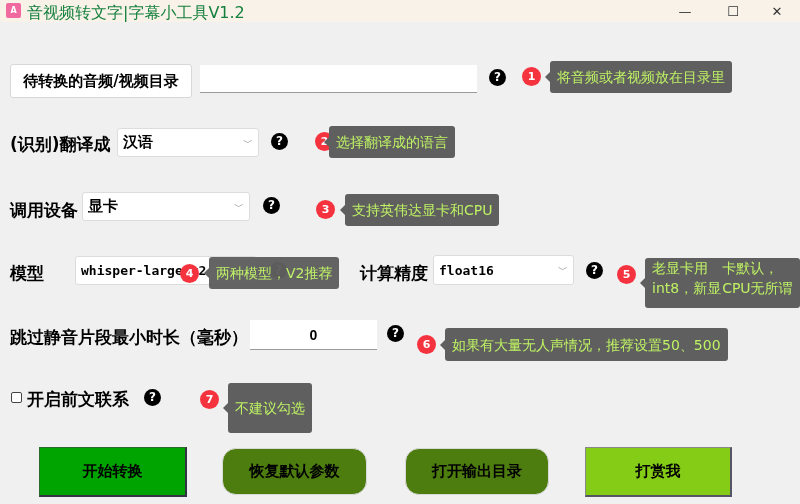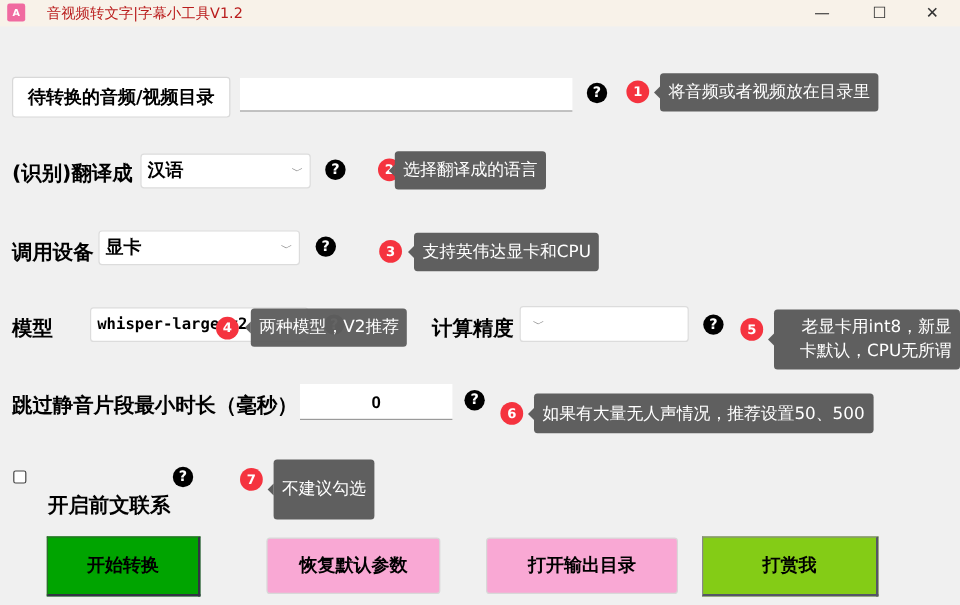--- a/index.html
+++ b/index.html
@@ -1,45 +1,45 @@
 <!DOCTYPE html>
 <html><head>
 <meta charset="utf-8">
 <style>
   * { box-sizing: border-box; margin: 0; padding: 0; }
   html, body { width: 800px; height: 504px; overflow: hidden; }
   body { background: #f0f0f0; font-family: "DejaVu Sans", sans-serif; position: relative; color: #000; }
 
   .titlebar { position: absolute; left: 0; top: 0; width: 800px; height: 22px; background: #f8f2e9; display: flex; align-items: center; }
   .app-icon { position: absolute; left: 6px; top: 3px; width: 15px; height: 15px; background: #f06aa0; border-radius: 2px; color: #fff; font-size: 8px; font-weight: bold; line-height: 15px; text-align: center; }
-  .title-text { position: absolute; left: 39px; top: 3px; font-size: 12px; color: #b91c1c; }
+  .title-text { position: absolute; left: 27px; top: 3px; font-size: 16px; color: #15803d; }
   .win-btn { position: absolute; top: 0; width: 46px; height: 22px; display: flex; align-items: center; justify-content: center; color: #333; font-size: 13px; }
   .win-min { left: 662px; }
   .win-max { left: 710px; }
   .win-close { left: 754px; }
 
   .lbl { position: absolute; font-size: 17px; font-weight: bold; white-space: nowrap; }
   .btn-plain { position: absolute; background: #fff; border: 1px solid #d8d8d8; border-radius: 3px; font-size: 15px; font-weight: bold; display: flex; align-items: center; justify-content: center; }
   .entry { position: absolute; background: #fff; border: none; border-bottom: 1px solid #9a9a9a; font-size: 14px; }
   .select { position: absolute; background: #fff; border: 1px solid #dcdcdc; border-radius: 3px; display: flex; align-items: center; padding-left: 5px; font-size: 15px; font-weight: bold; }
   .select .val { flex: 1; white-space: nowrap; overflow: hidden; }
   .select .mono { font-family: "DejaVu Sans Mono", monospace; font-size: 13px; }
   .select .chev { width: 20px; text-align: center; color: #888; font-size: 10px; font-weight: normal; }
 
   .help { position: absolute; width: 17px; height: 17px; border-radius: 50%; background: #000; color: #fff; font-size: 12px; font-weight: bold; text-align: center; line-height: 17px; }
   .badge { position: absolute; width: 19px; height: 19px; border-radius: 50%; background: #f5333f; color: #fff; font-size: 11px; font-weight: bold; text-align: center; line-height: 19px; }
-  .tip { position: absolute; background: #5f5f5f; color: #ffffff; font-size: 14px; border-radius: 3px; padding: 0 7px; display: flex; align-items: center; line-height: 22px; }
+  .tip { position: absolute; background: #5f5f5f; color: #bef264; font-size: 14px; border-radius: 3px; padding: 0 7px; display: flex; align-items: center; line-height: 22px; }
   .tip::before { content: ""; position: absolute; left: -5px; top: 50%; margin-top: -5px; border-right: 5px solid #5f5f5f; border-top: 5px solid transparent; border-bottom: 5px solid transparent; }
 
   .checkbox { position: absolute; width: 11px; height: 11px; border: 1px solid #444; background: #fff; border-radius: 2px; }
 
   .act-btn { position: absolute; font-size: 15px; font-weight: bold; display: flex; align-items: center; justify-content: center; }
   .act-start { background: #00a400; border: 1px solid #2e6a2e; border-right: 2px solid #334; border-bottom: 2px solid #334; }
   .act-tip { background: #84cc16; border: 1px solid #888; border-right: 2px solid #556; border-bottom: 2px solid #556; }
-  .act-white { background: #f9a8d4; border: 1px solid #d8d8d8; border-radius: 3px; }
+  .act-white { background: #4d7c0f; border: 1px solid #d8d8d8; border-radius: 14px; }
 </style>
 </head>
 <body>
 
 <div class="titlebar">
   <div class="app-icon">A</div>
   <div class="title-text">音视频转文字|字幕小工具V1.2</div>
   <div class="win-btn win-min">—</div>
   <div class="win-btn win-max">☐</div>
   <div class="win-btn win-close">✕</div>
@@ -72,37 +72,38 @@
 <div class="lbl" style="left:10px;top:262px;">模型</div>
 <div class="select" style="left:75px;top:256px;width:182px;height:29px;">
   <span class="val mono">whisper-large-v2</span>
 </div>
 <div class="help" style="left:270px;top:262px;">?</div>
 <div class="badge" style="left:180px;top:264px;">4</div>
 <div class="tip" style="left:209px;top:257px;height:32px;opacity:0.97;">两种模型，V2推荐</div>
 
 <div class="lbl" style="left:360px;top:262px;">计算精度</div>
 <div class="select" style="left:433px;top:255px;width:141px;height:30px;">
+  <span class="val mono">float16</span>
   <span class="chev">﹀</span>
 </div>
 <div class="help" style="left:586px;top:262px;">?</div>
 <div class="badge" style="left:617px;top:265px;">5</div>
-<div class="tip" style="left:645px;top:258px;width:155px;height:50px;flex-direction:column;align-items:flex-end;justify-content:center;line-height:20px;">
+<div class="tip" style="left:645px;top:258px;width:155px;height:50px;align-items:flex-start;justify-content:center;line-height:20px;">
   <span>老显卡用int8，新显</span>
   <span>卡默认，CPU无所谓</span>
 </div>
 
 <div class="lbl" style="left:10px;top:326px;text-align:center;">跳过静音片段最小时长（毫秒）</div>
 <input class="entry" style="left: 250px; top: 320px; width: 127px; height: 30px; text-align: center; font-weight: bold; font-size: 14px;" value="0">
 <div class="help" style="left:387px;top:325px;">?</div>
 <div class="badge" style="left:417px;top:335px;">6</div>
 <div class="tip" style="left:445px;top:328px;height:33px;">如果有大量无人声情况，推荐设置50、500</div>
 
 <div class="checkbox" style="left:11px;top:392px;"></div>
-<div class="lbl" style="left:40px;top:388px;margin-top:22px;">开启前文联系</div>
+<div class="lbl" style="left:27px;top:388px;">开启前文联系</div>
 <div class="help" style="left:144px;top:389px;">?</div>
 <div class="badge" style="left:200px;top:390px;">7</div>
 <div class="tip" style="left:228px;top:383px;height:50px;">不建议勾选</div>
 
-<div class="act-btn act-start" style="left:39px;top:447px;width:128px;height:50px;">开始转换</div>
+<div class="act-btn act-start" style="left:39px;top:447px;width:148px;height:50px;">开始转换</div>
 <div class="act-btn act-white" style="left:222px;top:448px;width:145px;height:47px;">恢复默认参数</div>
-<div class="act-btn act-white" style="left:405px;top:448px;width:160px;height:47px;">打开输出目录</div>
+<div class="act-btn act-white" style="left:405px;top:448px;width:144px;height:47px;">打开输出目录</div>
 <div class="act-btn act-tip" style="left:585px;top:447px;width:147px;height:50px;">打赏我</div>
 
 </body></html>

